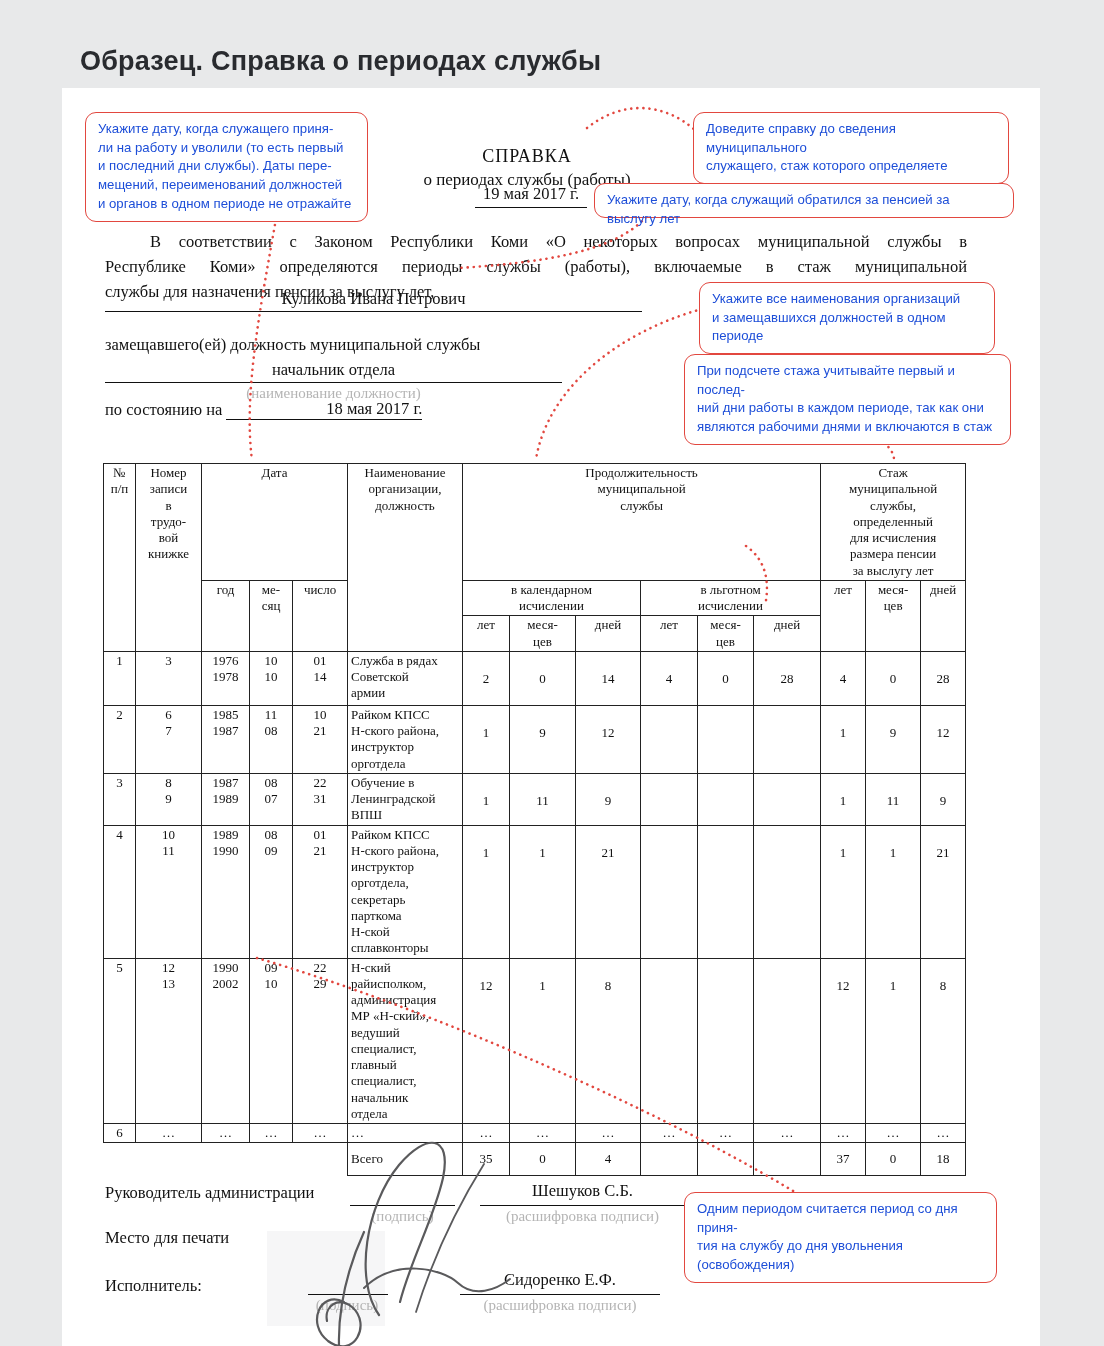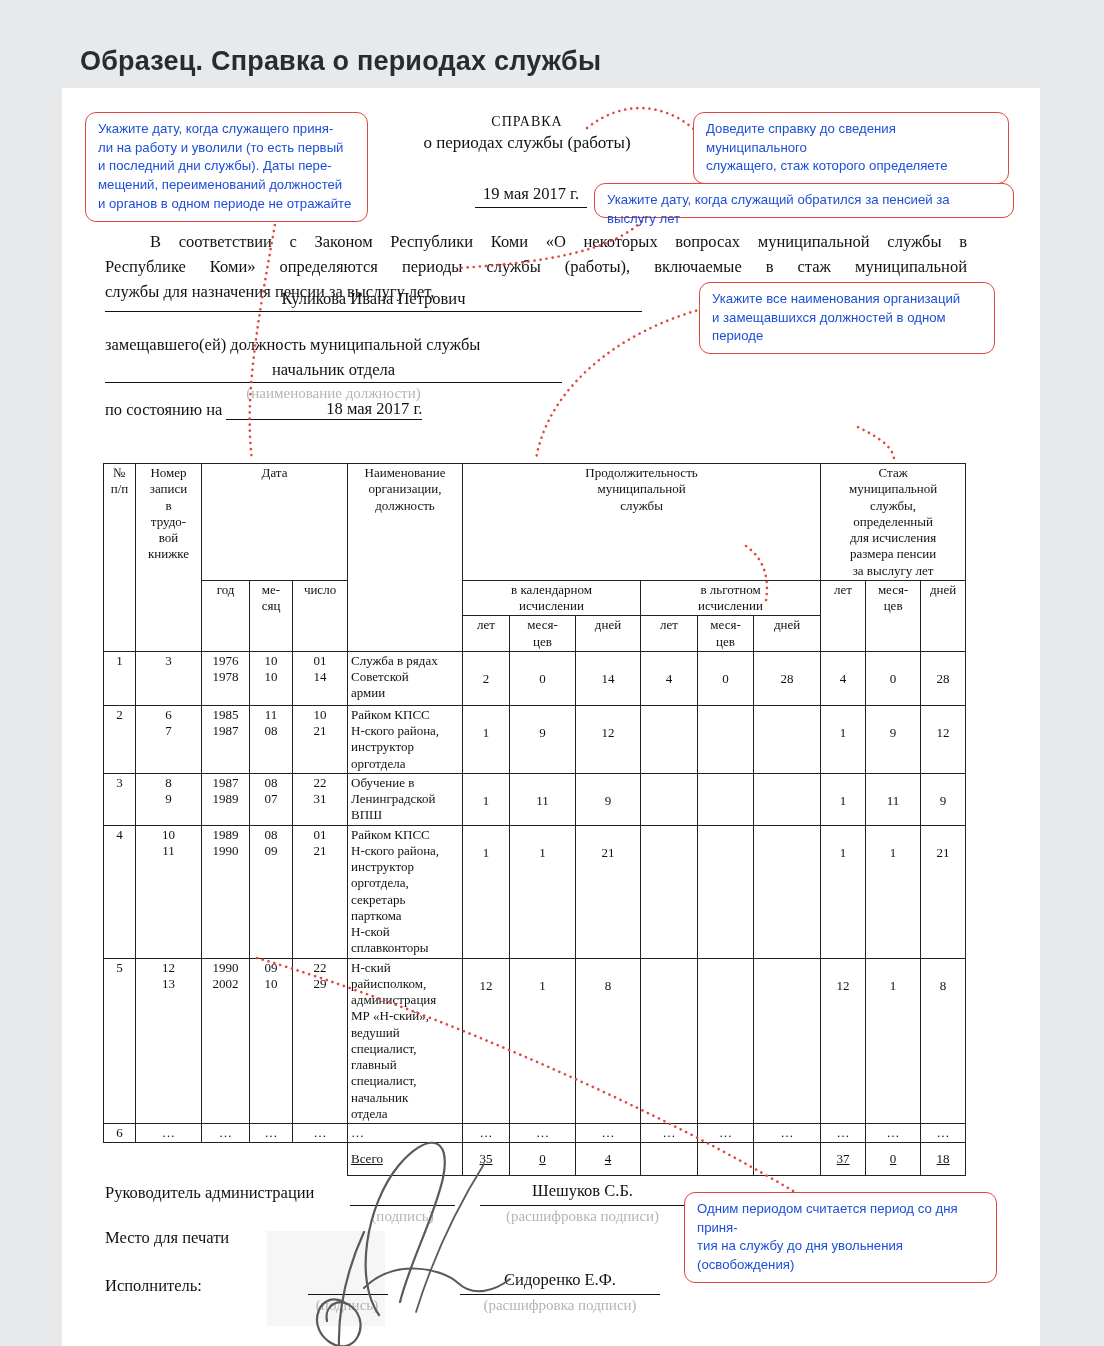--- a/index.html
+++ b/index.html
@@ -4,21 +4,21 @@
 <style>
   html,body{margin:0;padding:0;background:#e8e9ea;}
   .screen{position:relative;width:1104px;height:1346px;background:#e8e9ea;overflow:hidden;
           font-family:"Liberation Sans",sans-serif;color:#111;}
   .main-title{position:absolute;left:80px;top:46px;font-size:27px;font-weight:700;color:#292b2f;
               letter-spacing:.2px;}
   .page{position:absolute;left:62px;top:88px;width:978px;height:1258px;background:#ffffff;z-index:1;}
   .serif{font-family:"Liberation Serif","DejaVu Serif",serif;}
   
   .doc-head{position:absolute;left:340px;top:26px;width:250px;text-align:center;z-index:2;}
-  .doc-head .t1{font-size:14px;letter-spacing:1px;}
+  .doc-head .t1{font-size:18px;letter-spacing:1px;margin-top:32px;}
   .doc-head .t2{font-size:17px;margin-top:3px;}
   .date-top{position:absolute;left:413px;top:96px;width:112px;height:23px;text-align:center;
             font-size:16.5px;border-bottom:1.3px solid #111;z-index:2;}
   
   .para{position:absolute;left:43px;top:141px;width:862px;font-size:16.5px;line-height:25px;z-index:2;}
   .pline{text-align:justify;text-align-last:justify;}
   .pline.first{text-indent:45px;}
   .pline.last{text-align-last:left;}
   .fill-line{position:absolute;height:22px;border-bottom:1.3px solid #111;text-align:center;
              font-size:16.5px;z-index:2;}
@@ -34,21 +34,21 @@
   .connectors{position:absolute;left:0;top:0;z-index:20;pointer-events:none;}
   
   .doc-table{position:absolute;left:41px;top:375px;z-index:2;border-collapse:collapse;
              table-layout:fixed;width:862px;font-family:"Liberation Serif","DejaVu Serif",serif;
              font-size:13px;line-height:1.25;}
   .doc-table th,.doc-table td{border:1px solid #222;padding:1px 3px;white-space:pre-line;
              text-align:center;vertical-align:top;font-weight:normal;box-sizing:border-box;}
   .doc-table td.org{text-align:left;}
   .doc-table td.vnum{padding-top:19px;}
   .doc-table tr.dots td{padding-top:1px;}
-  .doc-table tr.total td{padding-top:8px;text-decoration:underline;}
+  .doc-table tr.total td{padding-top:8px;}
   .doc-table td.tlabel{text-align:left;}
   .doc-table td.ghost{border:none;}
   
   .sig-label{position:absolute;font-size:16.5px;z-index:3;}
   .sig-line{position:absolute;height:24px;border-bottom:1.2px solid #111;text-align:center;
             font-size:16.5px;z-index:3;}
   .sig-hint{position:absolute;text-align:center;color:#b4b4b4;font-size:15px;z-index:4;}
   .sig-scan{position:absolute;background:#f6f6f7;z-index:2;}
   .sig-svg{position:absolute;z-index:5;pointer-events:none;}
 </style>
@@ -355,16 +355,19 @@
   <div class="callout" style="left:85px;top:112px;width:283px;">Укажите дату, когда служащего приня-
 ли на работу и уволили (то есть первый
 и последний дни службы). Даты пере-
 мещений, переименований должностей
 и органов в одном периоде не отражайте</div>
   <div class="callout" style="left:693px;top:112px;width:316px;">Доведите справку до сведения муниципального
 служащего, стаж которого определяете</div>
   <div class="callout" style="left:594px;top:183px;width:420px;height:35px;padding-top:7px;">Укажите дату, когда служащий обратился за пенсией за выслугу лет</div>
   <div class="callout" style="left:699px;top:282px;width:296px;">Укажите все наименования организаций
 и замещавшихся должностей в одном периоде</div>
+  <div class="callout" style="left:684px;top:354px;width:327px;">При подсчете стажа учитывайте первый и послед-
+ний дни работы в каждом периоде, так как они
+являются рабочими днями и включаются в стаж</div>
   <div class="callout" style="left:684px;top:1192px;width:313px;">Одним периодом считается период со дня приня-
 тия на службу до дня увольнения (освобождения)</div>
 
 </div>
 
 </body></html>

